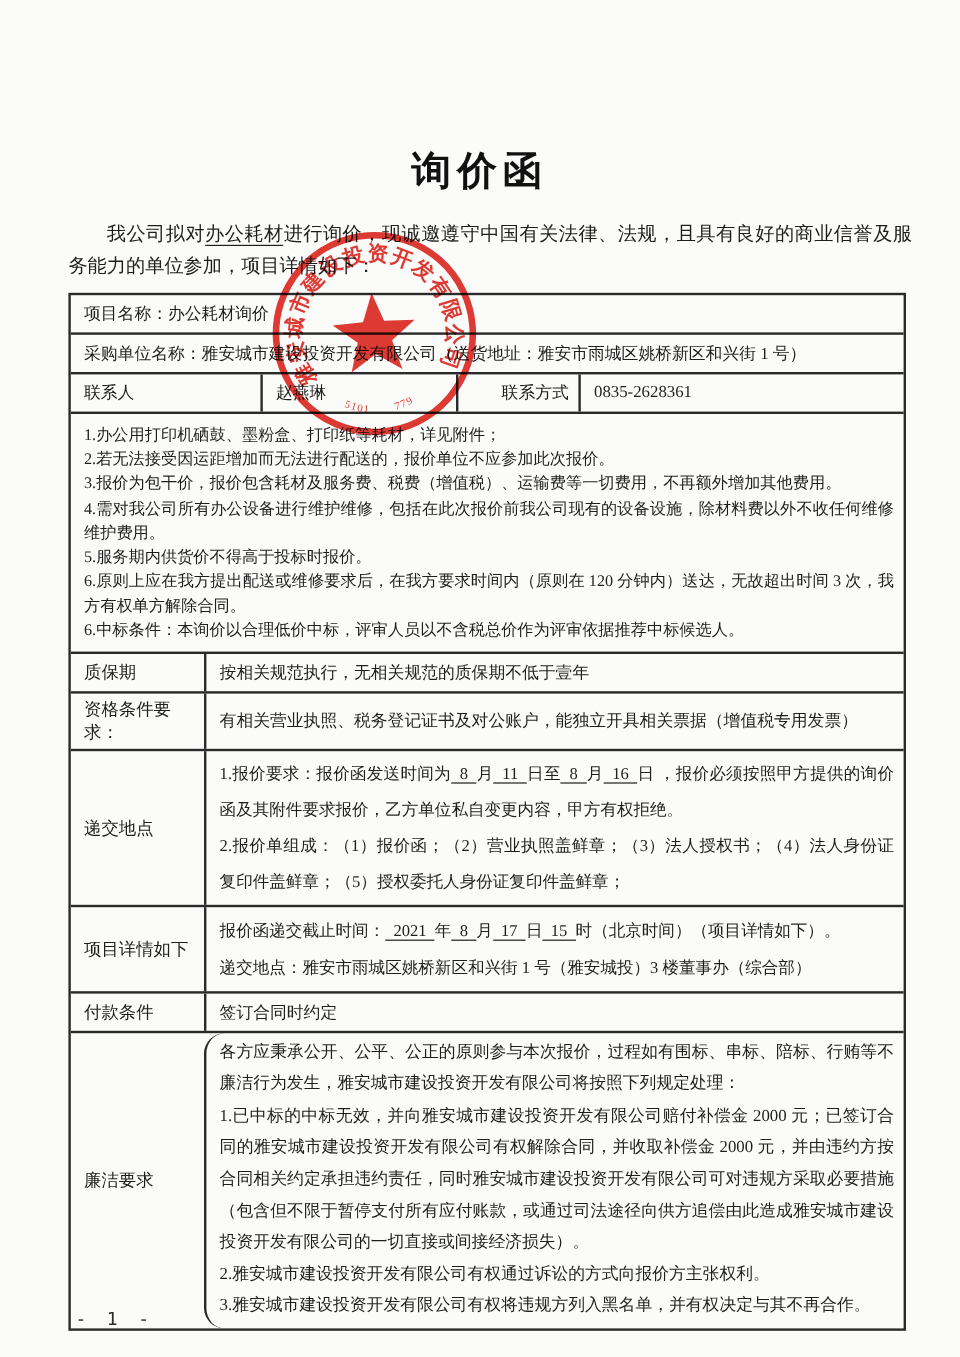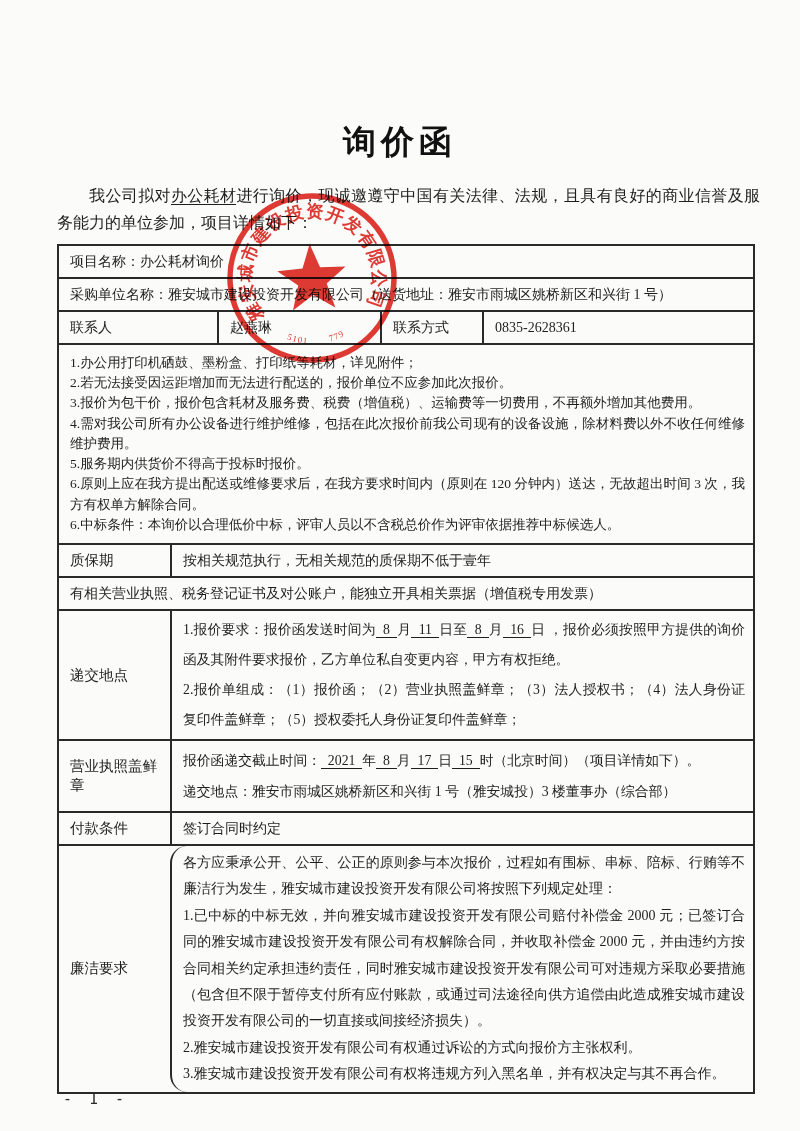--- a/index.html
+++ b/index.html
@@ -29,21 +29,21 @@
   .row:last-child{border-bottom:none;}
   .cell{box-sizing:border-box;padding:4px 8px 4px 11px;display:flex;flex-direction:column;justify-content:center;}
   .cell + .cell{border-left:2px solid #2a2a2a;}
   .full{width:100%;}
   .lblcol{width:111px;flex:none;font-size:14.5px;}
   .valcol{flex:1;min-width:0;}
   .h1line{min-height:31px;}
   .r1{min-height:30px;}
   .r3 .c1{width:158px;flex:none;}
   .r3 .c2{width:163px;flex:none;}
-  .r3 .c3{width:102px;flex:none;}
+  .r3 .c3{width:102px;flex:none;text-align:right;}
   .r3 .c4{flex:1;}
   .r-scope{min-height:200px;}
   .r-scope .valcol{font-size:13.5px;line-height:20.2px;}
   .r-quote{min-height:123px;}
   .r-quote .valcol{font-size:13.8px;line-height:30px;}
   .r-submit{min-height:63px;}
   .r-submit .valcol{font-size:13.8px;line-height:31px;}
   .r-integrity{min-height:236px;}
   .r-integrity .valcol{font-size:14px;line-height:26.4px;border-radius:17px;}
   .p{margin:0;text-align:justify;}
@@ -102,34 +102,35 @@
         <p class="p">6.中标条件：本询价以合理低价中标，评审人员以不含税总价作为评审依据推荐中标候选人。</p>
       </div>
     </div>
 
     <div class="row">
       <div class="cell lblcol h1line">质保期</div>
       <div class="cell valcol h1line">按相关规范执行，无相关规范的质保期不低于壹年</div>
     </div>
 
     <div class="row">
+      <div class="cell lblcol h1line">资格条件要求：</div>
       <div class="cell valcol h1line">有相关营业执照、税务登记证书及对公账户，能独立开具相关票据（增值税专用发票）</div>
     </div>
 
     <div class="row r-quote">
       <div class="cell lblcol">递交地点</div>
       <div class="cell valcol">
         <p class="p"><span>1.报价要求：报价函发送时间为</span><span class="blank">&nbsp;&nbsp;8&nbsp;&nbsp;</span><span>月</span><span class="blank">&nbsp;&nbsp;11&nbsp;&nbsp;</span><span>日至</span><span class="blank">&nbsp;&nbsp;8&nbsp;&nbsp;</span><span>月</span><span class="blank">&nbsp;&nbsp;16&nbsp;&nbsp;</span><span>日&nbsp;，报价必须按照甲方提供的询价函及其附件要求报价，乙方单位私自变更内容，甲方有权拒绝。</span></p>
         <p class="p">2.报价单组成：（1）报价函；（2）营业执照盖鲜章；（3）法人授权书；（4）法人身份证复印件盖鲜章；（5）授权委托人身份证复印件盖鲜章；</p>
       </div>
     </div>
 
     <div class="row r-submit">
       <div class="cell lblcol">
-          <span class="lbl-wrap6">营业执照盖鲜章</span>
+          <span class="lbl-wrap6">项目详情如下</span>
         </div>
       <div class="cell valcol">
         <p class="p"><span>报价函递交截止时间：</span><span class="blank">&nbsp;&nbsp;2021&nbsp;&nbsp;</span><span>年</span><span class="blank">&nbsp;&nbsp;8&nbsp;&nbsp;</span><span>月</span><span class="blank">&nbsp;&nbsp;17&nbsp;&nbsp;</span><span>日</span><span class="blank">&nbsp;&nbsp;15&nbsp;&nbsp;</span><span>时（北京时间）（项目详情如下）。</span></p>
         <p class="p">递交地点：雅安市雨城区姚桥新区和兴街 1 号（雅安城投）3 楼董事办（综合部）</p>
       </div>
     </div>
 
     <div class="row">
       <div class="cell lblcol h1line">付款条件</div>
       <div class="cell valcol h1line">签订合同时约定</div>

